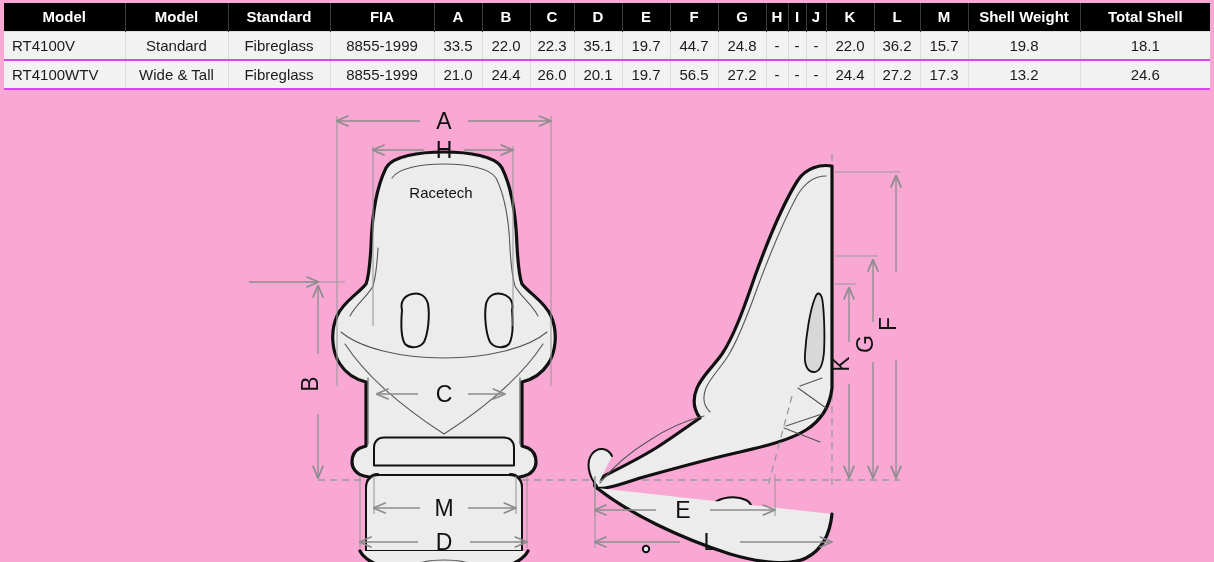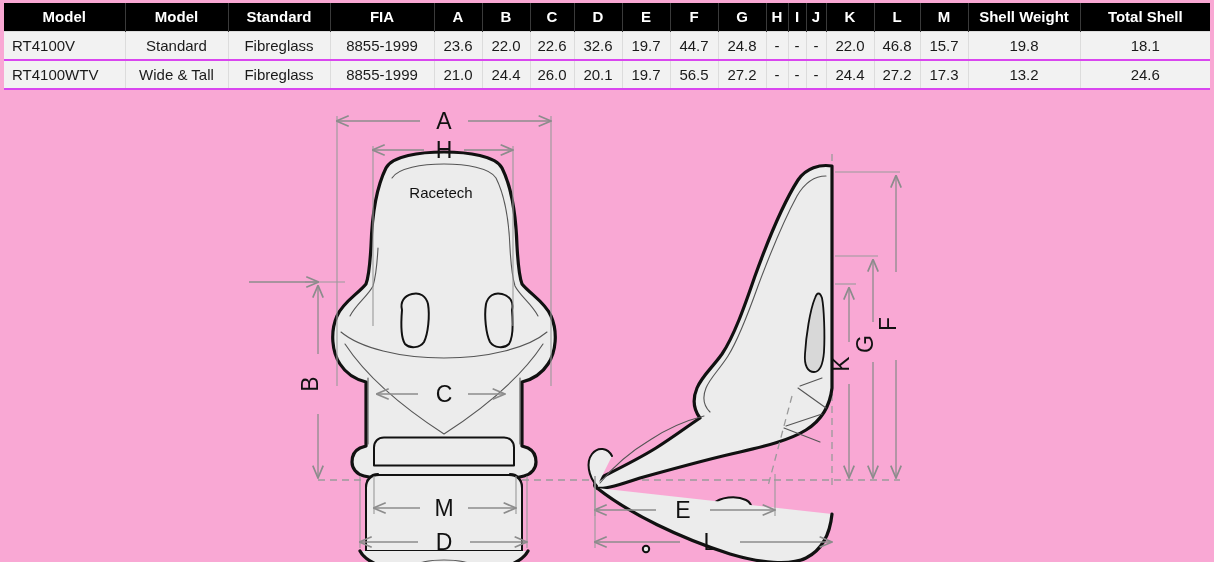--- a/index.html
+++ b/index.html
@@ -123,32 +123,32 @@
           <th>Shell Weight</th>
           <th>Total Shell</th>
         </tr>
       </thead>
       <tbody>
         <tr class="row-first">
           <td class="left">RT4100V</td>
           <td>Standard</td>
           <td>Fibreglass</td>
           <td>8855-1999</td>
-          <td>23.6</td>
+          <td>33.5</td>
           <td>22.0</td>
-          <td>22.6</td>
-          <td>32.6</td>
+          <td>22.3</td>
+          <td>35.1</td>
           <td>19.7</td>
           <td>44.7</td>
           <td>24.8</td>
           <td>-</td>
           <td>-</td>
           <td>-</td>
           <td>22.0</td>
-          <td>46.8</td>
+          <td>36.2</td>
           <td>15.7</td>
           <td>19.8</td>
           <td>18.1</td>
         </tr>
         <tr>
           <td class="left">RT4100WTV</td>
           <td>Wide &amp; Tall</td>
           <td>Fibreglass</td>
           <td>8855-1999</td>
           <td>21.0</td>

